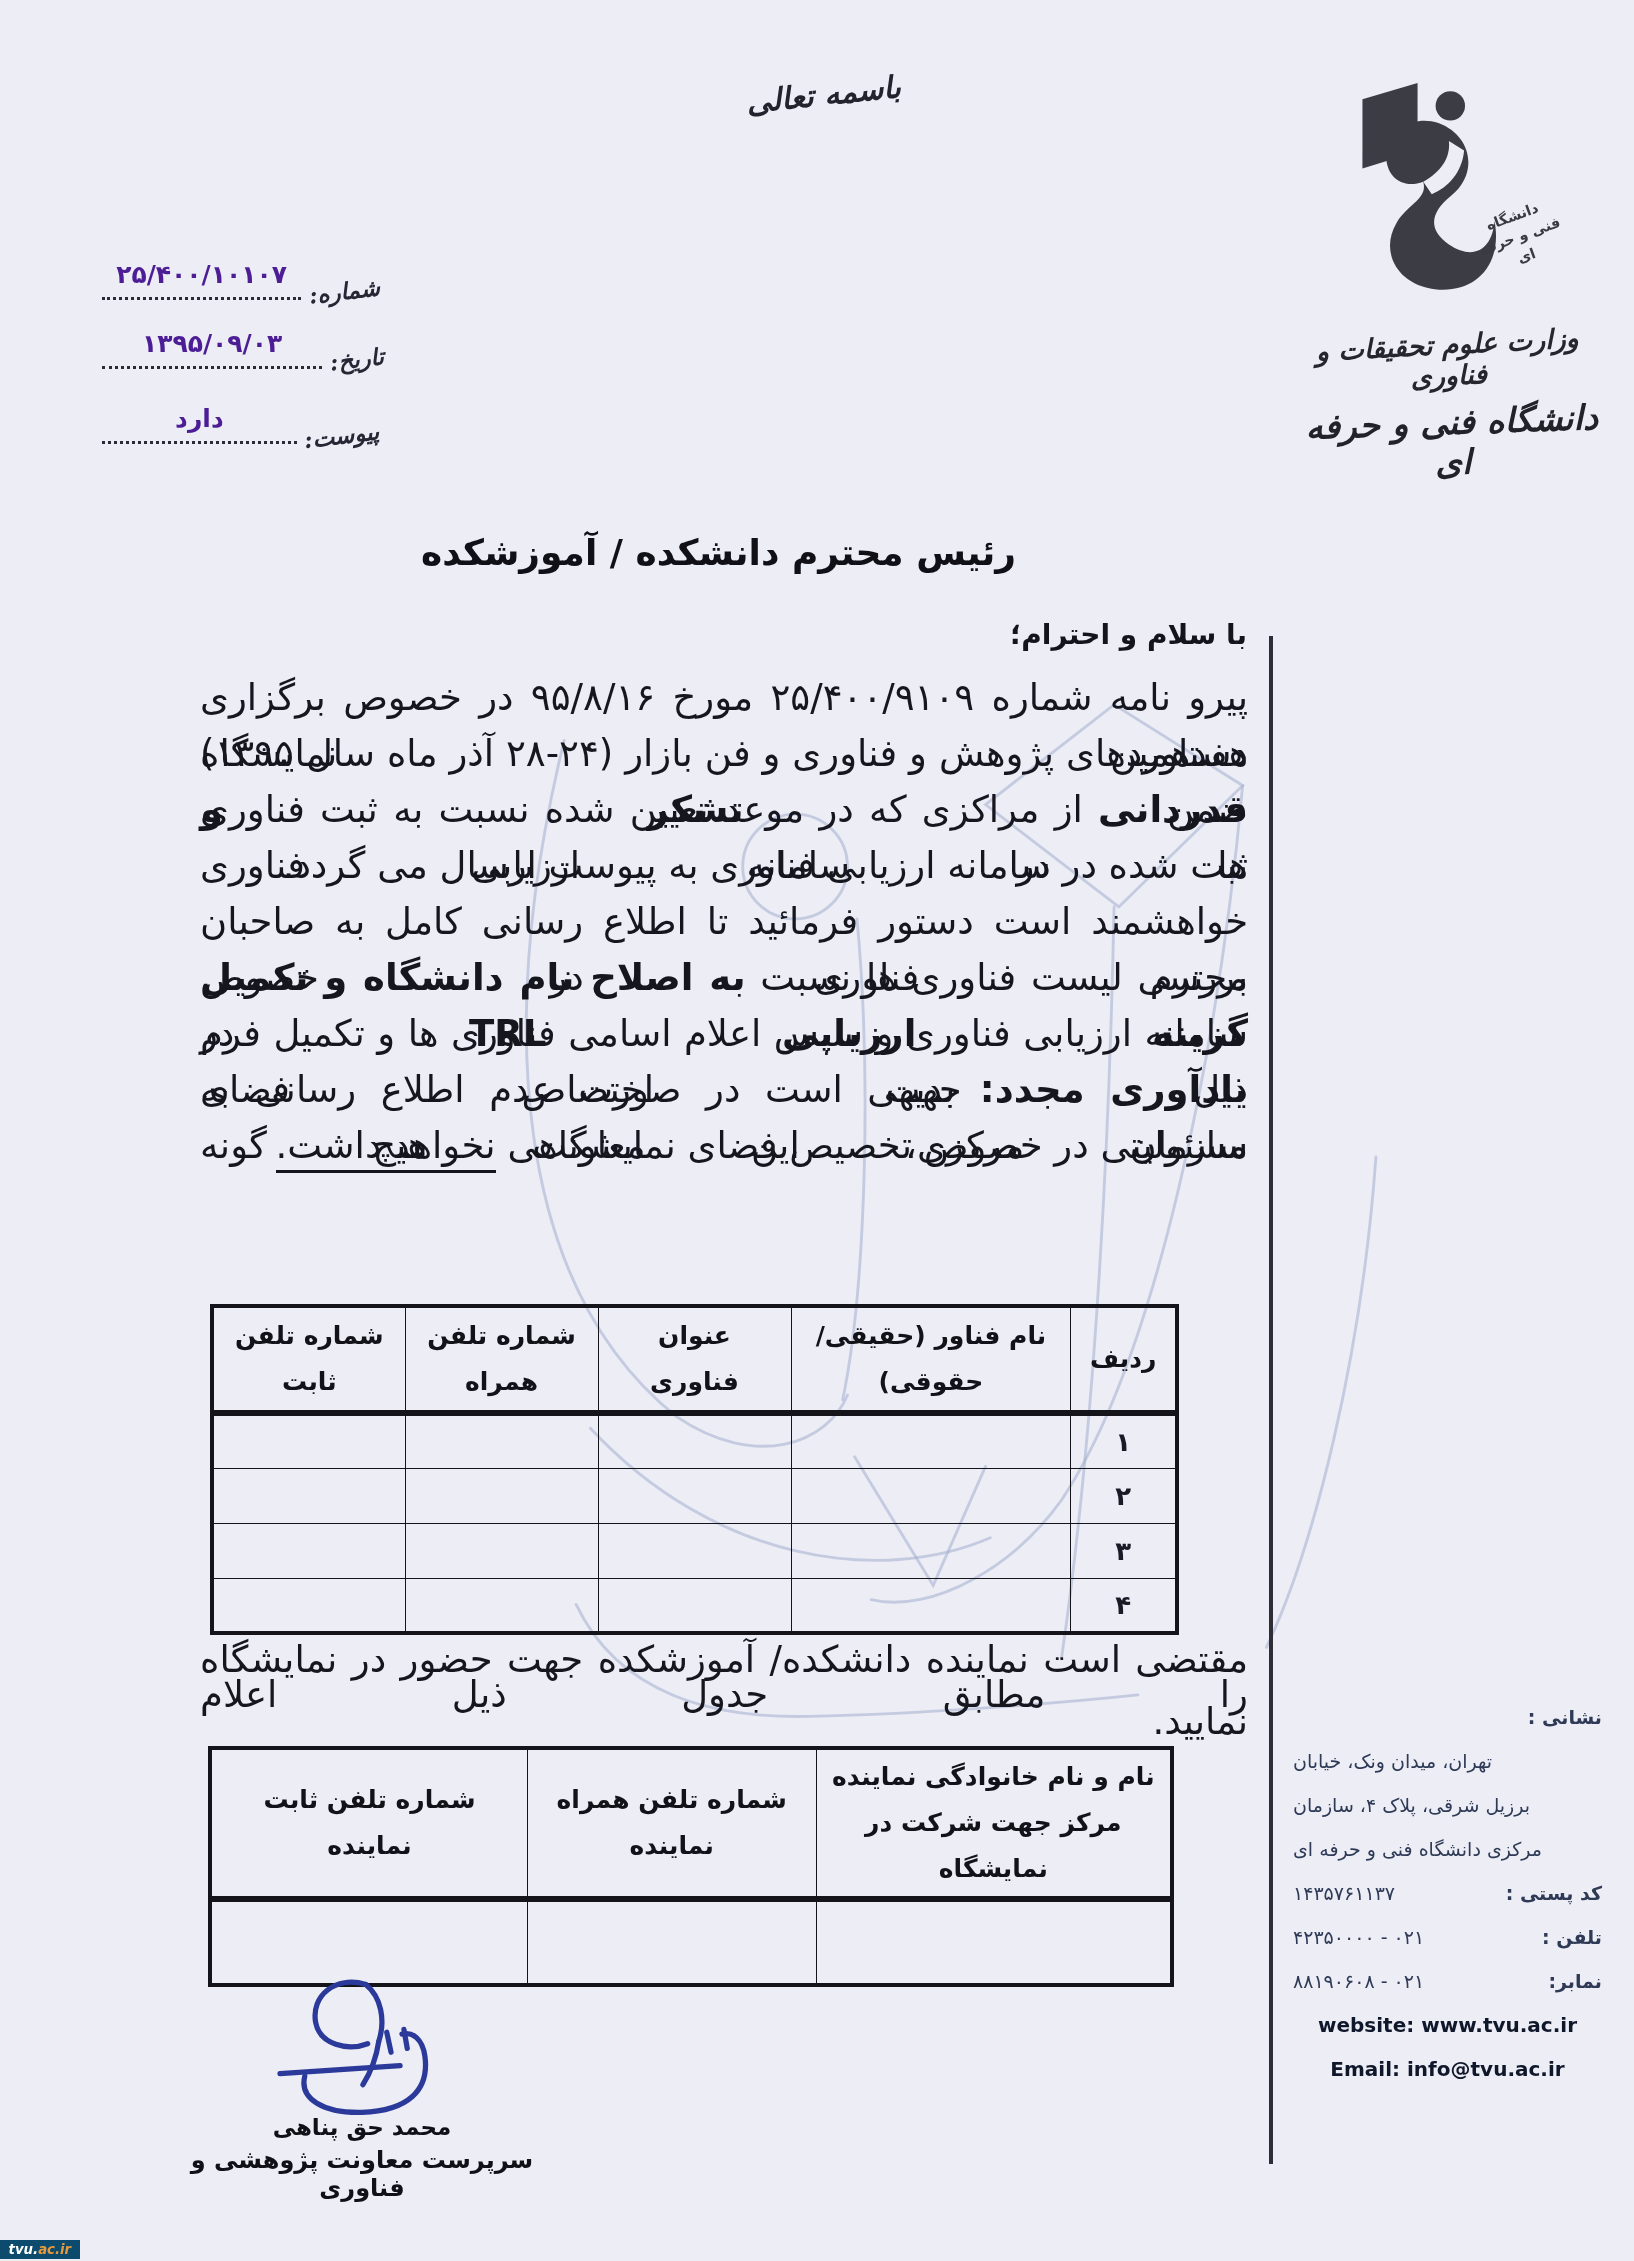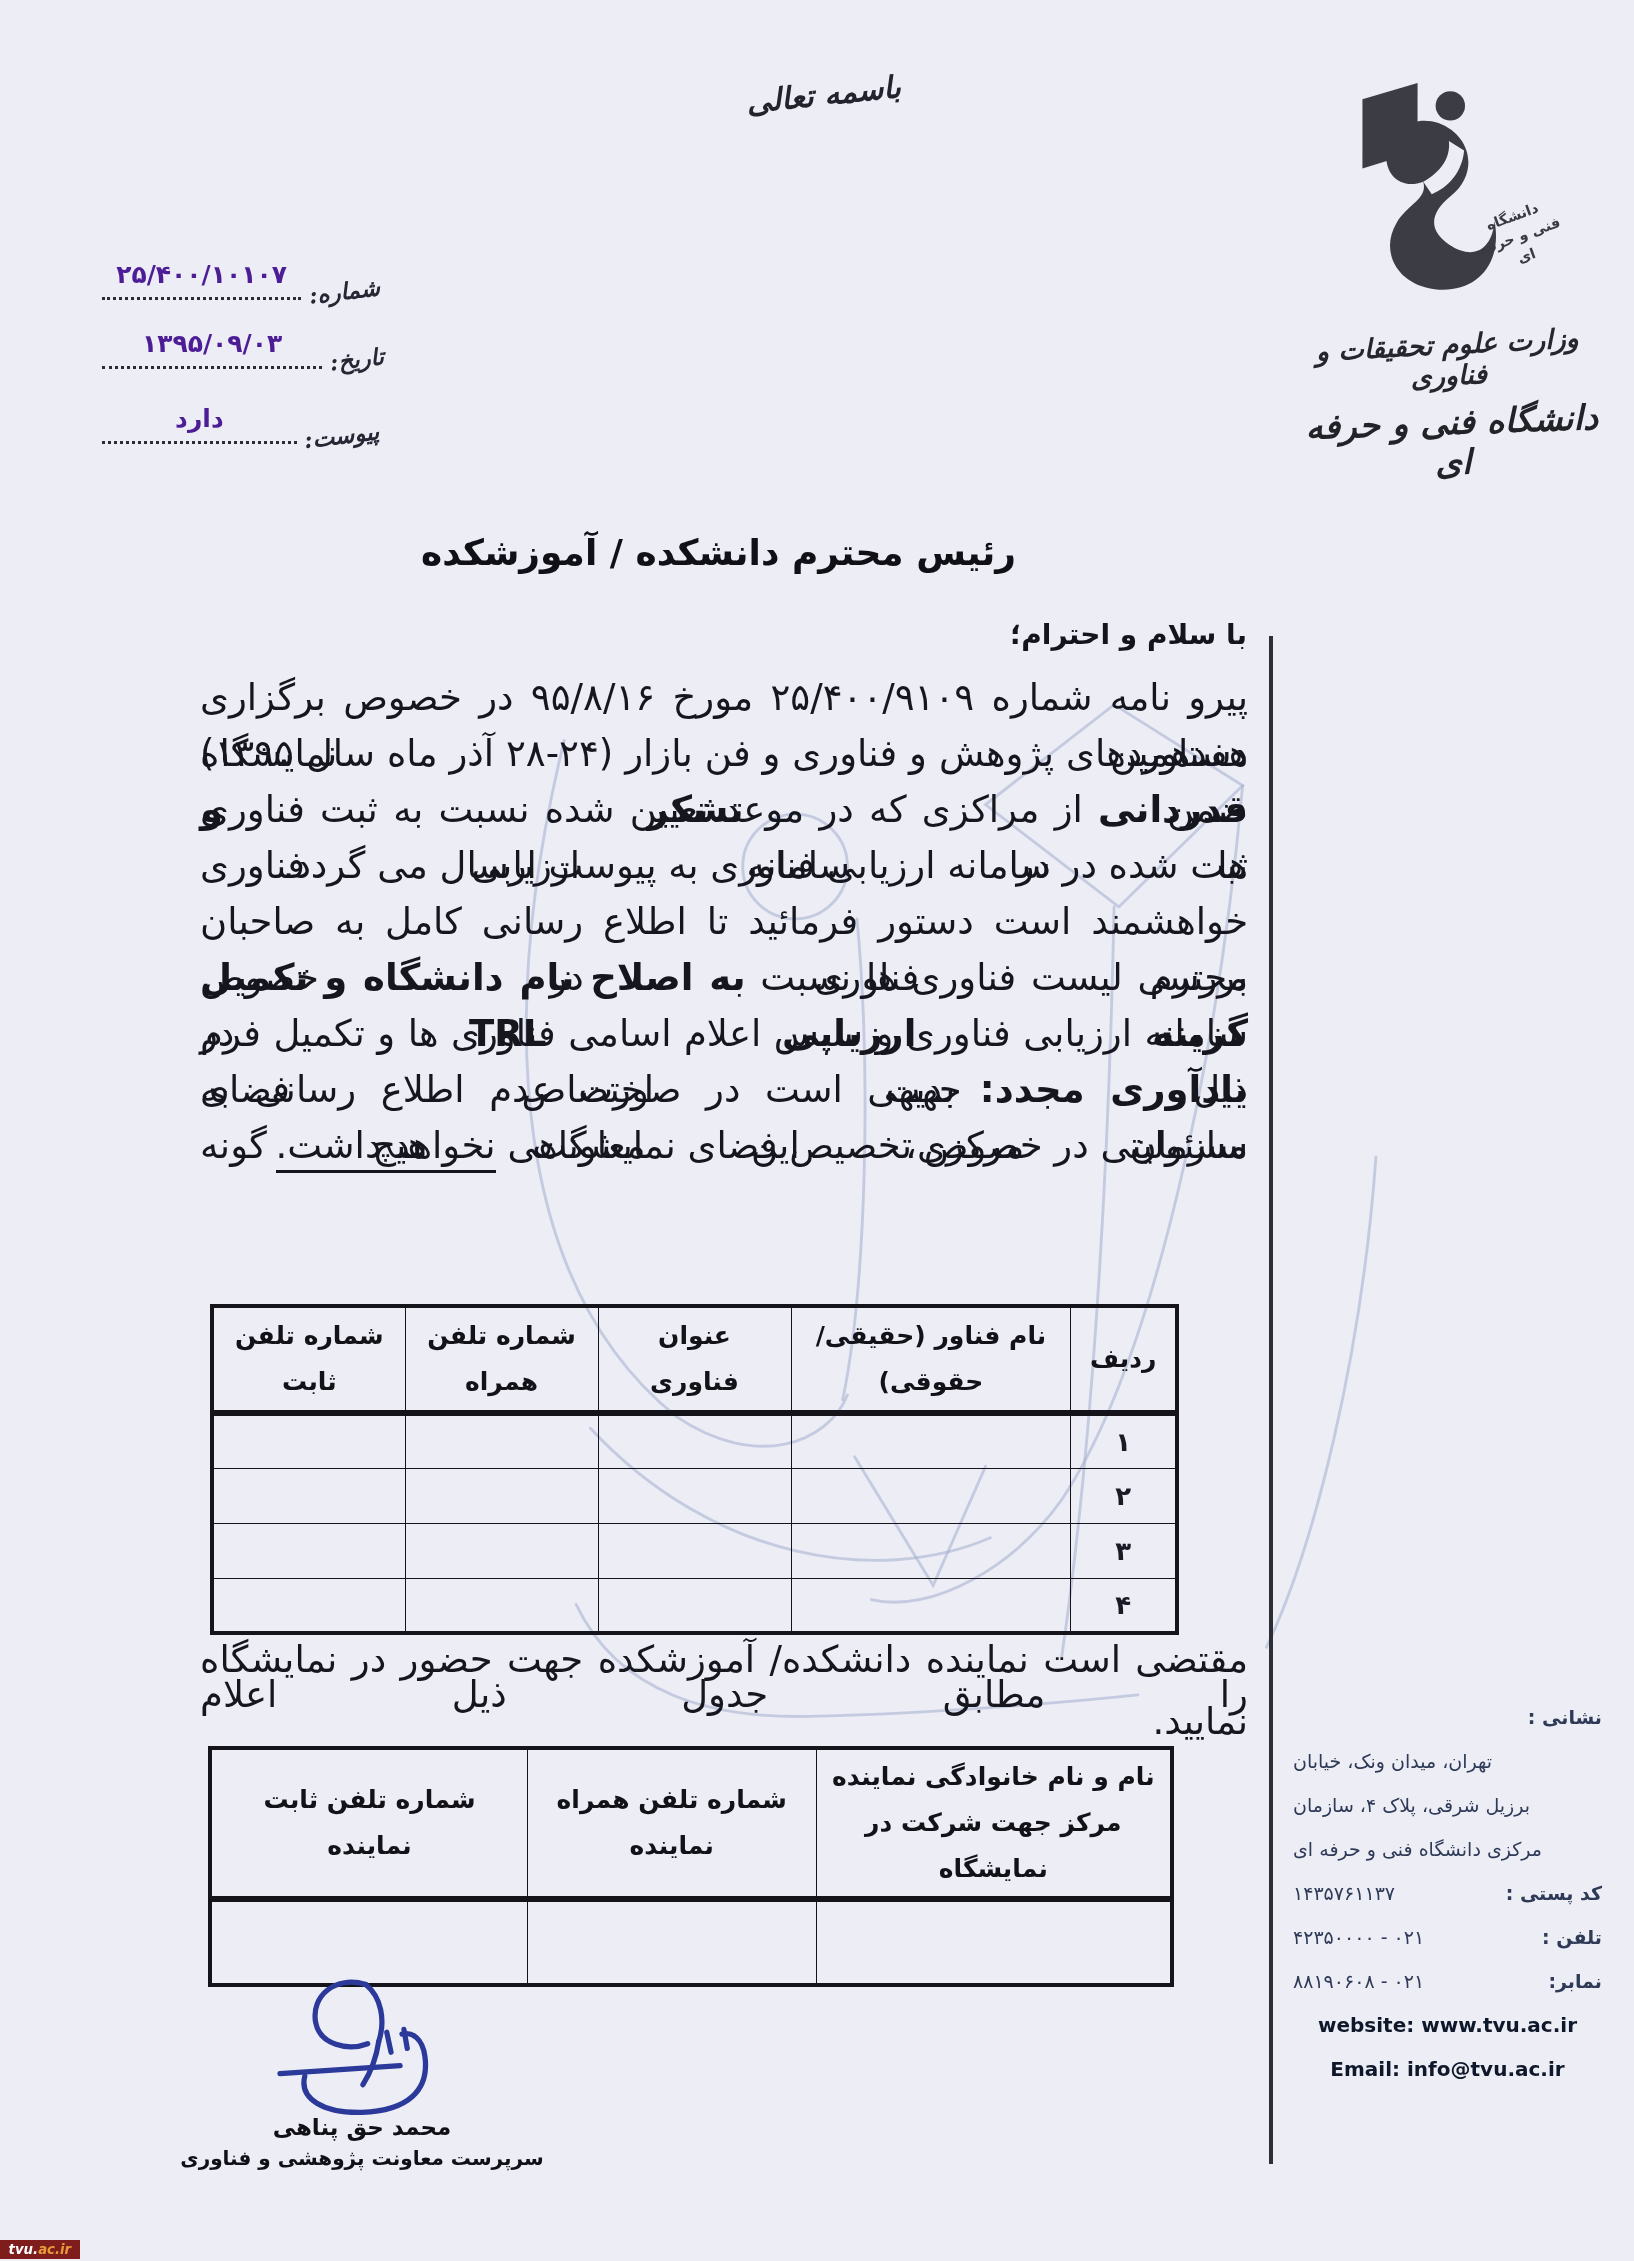--- a/index.html
+++ b/index.html
@@ -89,32 +89,32 @@
   }
   .t1 thead tr{height:107px;}
   .t1 tbody tr{height:55px;}
   .t2 thead tr{height:109px;}
   .t2 tbody tr{height:86px;}
   .t1 td{font-size:26px;font-weight:bold;text-align:center;vertical-align:middle;color:#1a1a26;}
 
   
   .sig-svg{left:238px;top:1976px;}
   .sig-name{left:205px;top:2114px;width:314px;text-align:center;font-size:23px;font-weight:bold;color:#101016;}
-  .sig-role{left:167px;top:2146px;width:390px;text-align:center;font-size:20px;font-weight:bold;color:#101016;}
+  .sig-role{left:167px;top:2146px;width:390px;text-align:center;font-size:24px;font-weight:bold;color:#101016;}
 
   
   .address{left:1293px;top:1695px;width:309px;font-size:19px;color:#2e3a56;}
   .addr-row{display:flex;justify-content:space-between;align-items:baseline;height:44px;line-height:44px;white-space:nowrap;}
   .addr-row .lbl{font-weight:bold;}
   .addr-latin{direction:ltr;text-align:center;font-weight:bold;color:#0f172a;height:44px;line-height:44px;font-size:20px;}
 
   
   .watermark{
     left:0;top:2240px;height:19px;padding:0 8.6px;
-    background:#7f1d1d;color:#fff;
+    background:#0c4a6e;color:#fff;
     display:flex;align-items:center;
     font-style:italic;font-weight:bold;font-size:13.3px;
     direction:ltr;
   }
   .watermark .orange{color:#e79a3a;font-weight:bold;}
 </style>
 </head>
 <body>
 
 <svg id="sketch" viewBox="0 0 3432 4749" xmlns="http://www.w3.org/2000/svg" aria-hidden="true">

